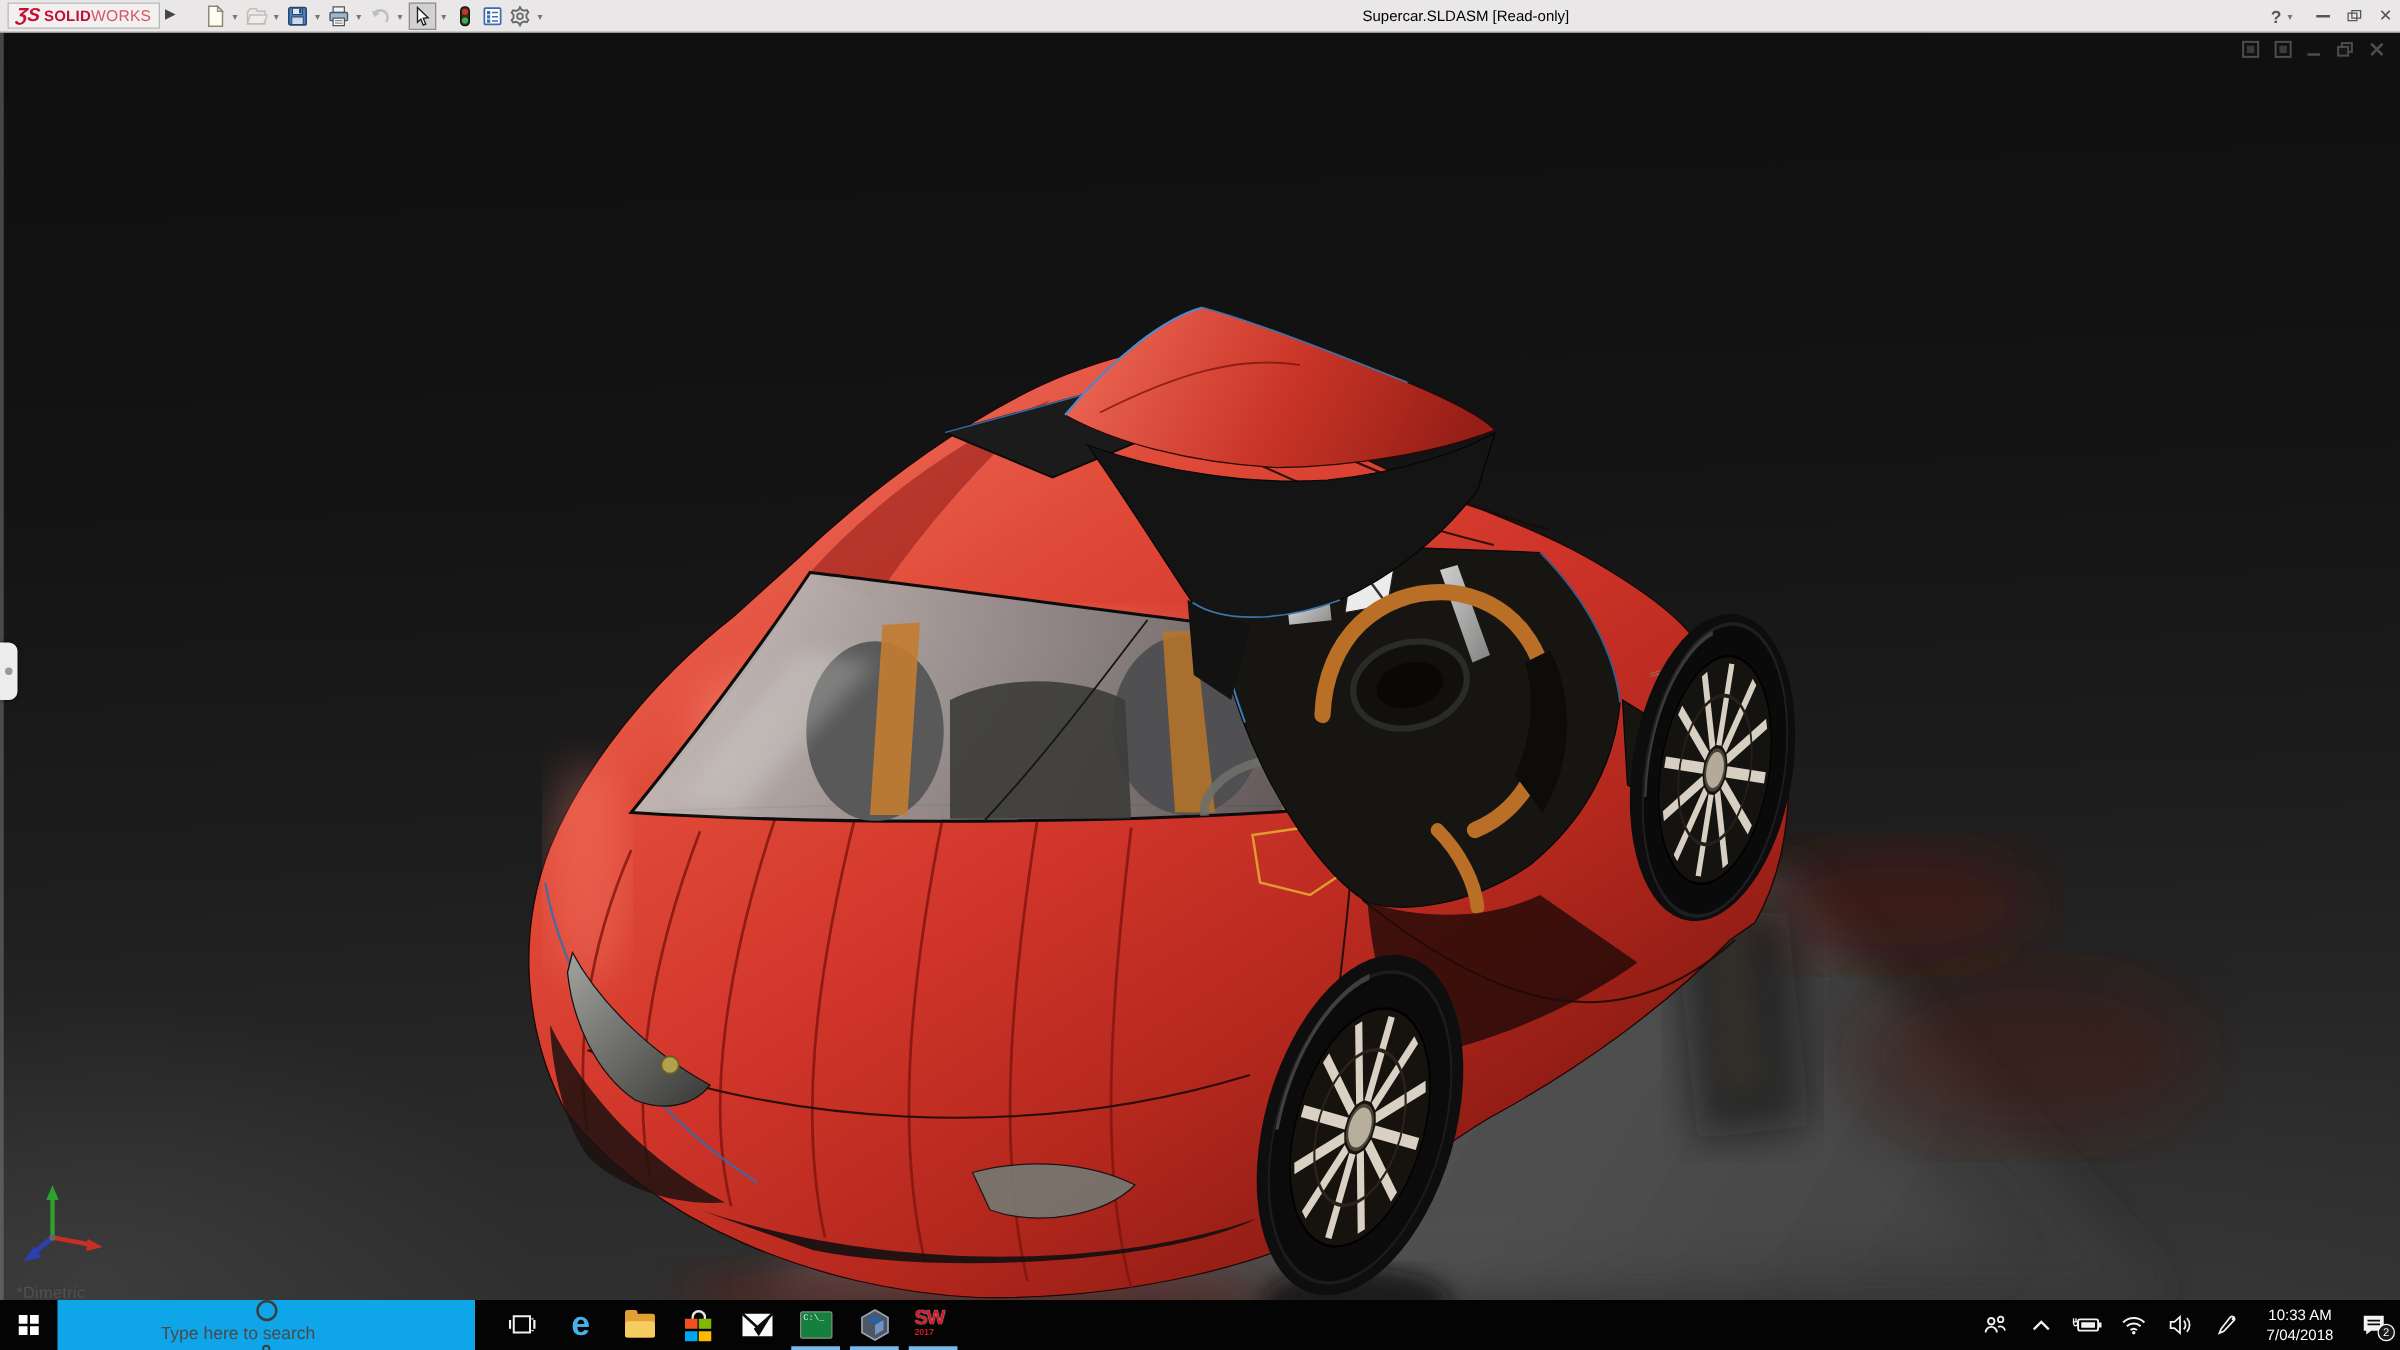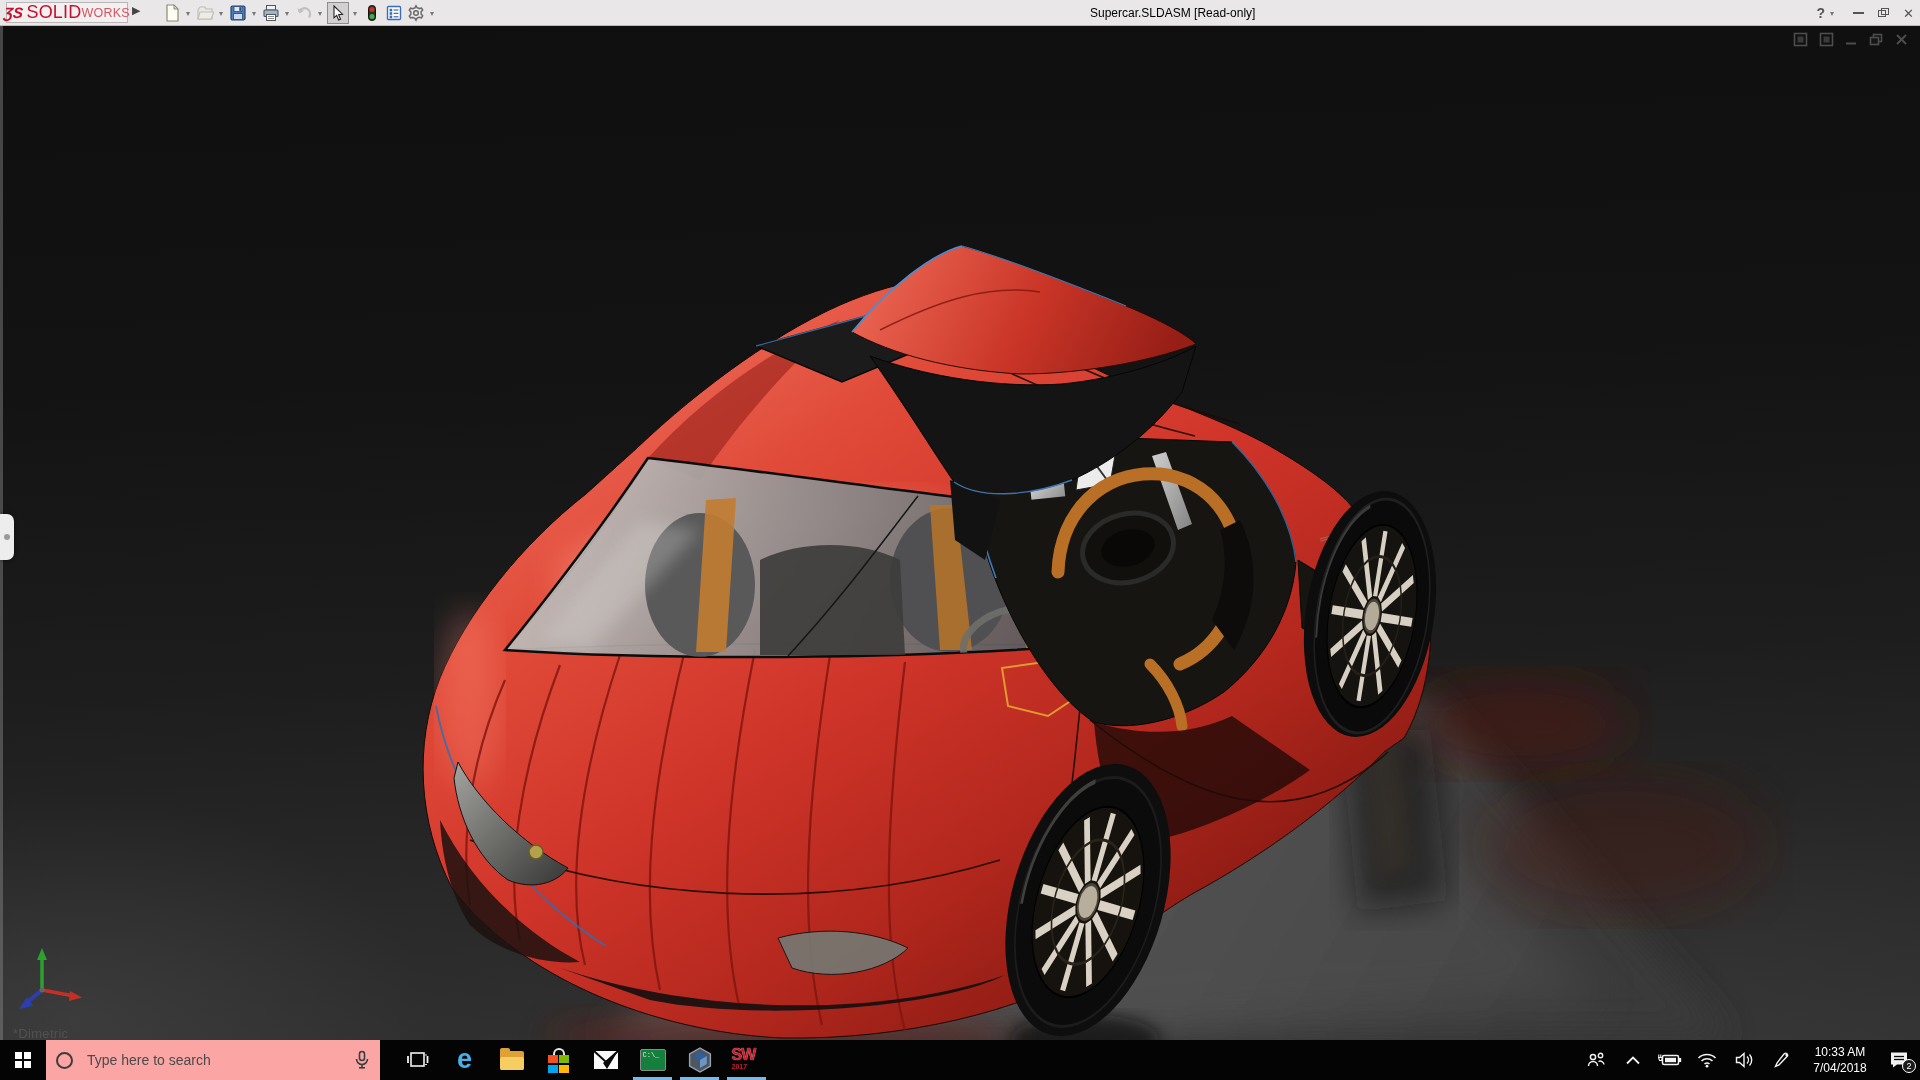--- a/index.html
+++ b/index.html
@@ -5,21 +5,21 @@
   html,body{margin:0;padding:0;width:1920px;height:1080px;overflow:hidden;
     font-family:"Liberation Sans","DejaVu Sans",sans-serif;background:#000;}
   *{box-sizing:border-box;}
 
   
   .titlebar{position:absolute;left:0;top:0;width:1920px;height:26px;background:#e9e7e8;
     border-bottom:1px solid #bdbabb;z-index:50;}
   .logo-box{position:absolute;left:6px;top:2px;width:122px;height:21px;border:1px solid #b9b6b7;
     background:#f2f0f1;display:flex;align-items:center;justify-content:center;}
   .brand-glyph{color:#c8102e;font-weight:bold;font-style:italic;font-size:15px;margin-right:3px;transform:skewX(-6deg);}
-  .brand-solid{color:#c8102e;font-weight:normal;font-size:18px;letter-spacing:.2px;}
+  .brand-solid{color:#c8102e;font-weight:bold;font-size:12px;letter-spacing:.2px;}
   .brand-works{color:#d8555e;font-weight:normal;font-size:12.5px;letter-spacing:.2px;text-align:right;}
   .flyout{position:absolute;left:132px;top:4px;font-size:11px;color:#444;cursor:pointer;}
   .tools{position:absolute;left:162px;top:0;height:26px;display:flex;align-items:center;}
   .tool{height:22px;display:flex;align-items:center;margin-right:2px;padding:0 1px;}
   .tool.disabled{opacity:.42;}
   .tool.active{background:#d2d0d1;border:1px solid #8f8d8e;}
   .caret{font-size:8px;color:#777;margin:0 5px 0 2px;}
   .ticon{width:18px;height:18px;display:block;}
   .win-title{position:absolute;left:1090px;top:6px;font-size:12px;color:#000000;white-space:nowrap;}
   .tb-right{position:absolute;right:6px;top:0;height:26px;display:flex;align-items:center;gap:14px;}
@@ -48,21 +48,21 @@
   .view-label{position:absolute;left:13px;top:1000px;font-size:13px;color:#515151;letter-spacing:.3px;}
   .triad{position:absolute;left:12px;top:920px;}
   .carsvg{position:absolute;left:0;top:0;}
 
   
   .taskbar{position:absolute;left:0;top:1040px;width:1920px;height:40px;background:#040404;z-index:60;
     display:flex;align-items:stretch;}
   .start-btn{width:46px;display:flex;align-items:center;justify-content:center;cursor:pointer;}
   .winlogo{display:grid;grid-template-columns:7px 7px;grid-template-rows:7px 7px;gap:1.5px;}
   .winlogo i{background:#fdfdfd;display:block;}
-  .searchbox{width:334px;background:#fca5a5;display:flex;align-items:center;padding:12px 10px;position:relative;}
+  .searchbox{width:334px;background:#0ea5e9;display:flex;align-items:center;padding:0 10px;position:relative;flex-direction:column;}
   .cortana-ring{width:17px;height:17px;border:2.6px solid #3c3c3c;border-radius:50%;flex:0 0 auto;}
   .search-input{flex:1;border:none;outline:none;background:transparent;font-size:14px;color:#444;
     font-family:"Liberation Sans","DejaVu Sans",sans-serif;margin-left:12px;}
   .search-input::placeholder{color:#4a4a4a;opacity:1;}
   .mic{flex:0 0 auto;}
   .tb-apps{display:flex;align-items:stretch;margin-left:14px;}
   .appbtn{width:47px;display:flex;align-items:center;justify-content:center;position:relative;cursor:pointer;}
   .appbtn .underline{position:absolute;left:4px;right:4px;bottom:0;height:3px;background:#76b9ed;}
   .edge-e{font-size:27px;font-weight:bold;color:#45b1e8;line-height:1;transform:translateY(-1px);}
   .folder{position:relative;width:24px;height:19px;}

